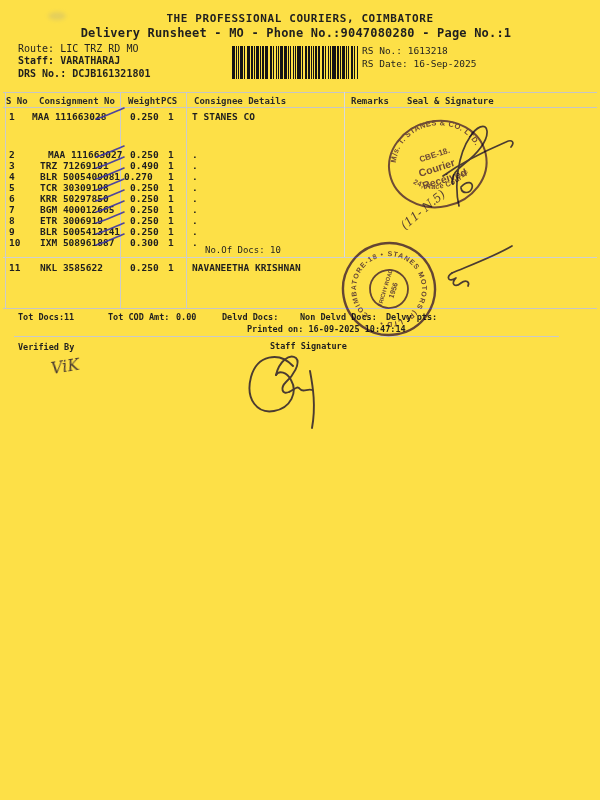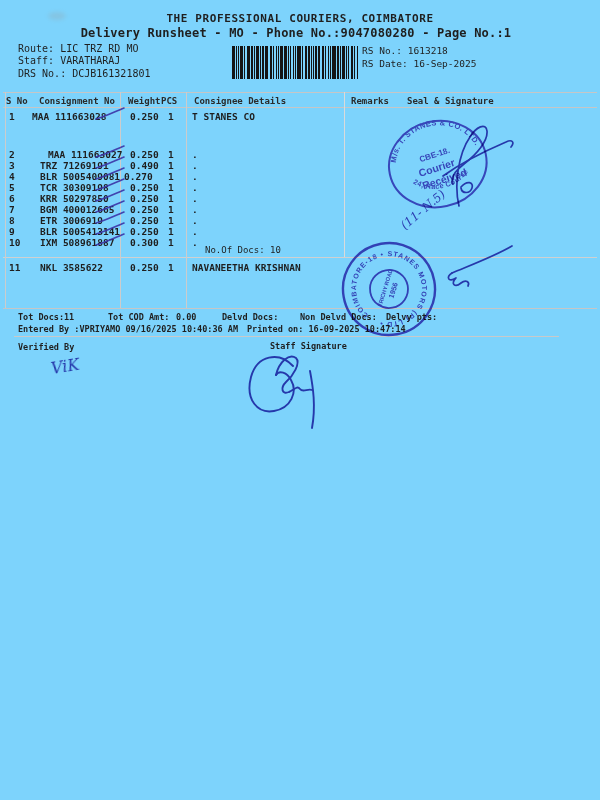--- a/index.html
+++ b/index.html
@@ -1,21 +1,21 @@
 <!DOCTYPE html>
 <html><head>
 <meta charset="utf-8">
 <style>
   html,body{margin:0;padding:0;background:#e8e8e8;}
   .page{
-    position:relative;width:600px;height:800px;background:#7dd3fc;
+    position:relative;width:600px;height:800px;background:#fde047;
     font-family:"DejaVu Sans Mono", monospace;color:#1f1f1f;overflow:hidden;
   }
   .abs{position:absolute;white-space:nowrap;}
-  .b{font-weight:normal;}
+  .b{font-weight:bold;}
   .title1{top:12px;left:0;width:600px;text-align:center;font-size:11px;font-weight:bold;letter-spacing:.6px;}
   .title2{top:26px;left:0;width:592px;text-align:center;font-size:12px;font-weight:bold;letter-spacing:.2px;}
   .info{font-size:10px;}
   .rsline{font-size:9.5px;}
   .thead{font-size:9px;font-weight:bold;color:#2a2a2a;}
   .small{font-size:9px;}
   .tots{font-size:8.5px;font-weight:bold;}
   .hline{position:absolute;height:1px;background:#c6c6c6;}
   .vline{position:absolute;width:1px;background:#cccccc;}
   .row{position:absolute;left:0;top:0;width:600px;height:12px;}
@@ -235,21 +235,20 @@
 
   <div class="abs small" style="left:205px;top:245px;">No.Of Docs: 10</div>
 
   <div class="abs tots" style="left:18px;top:312px;">Tot Docs:</div>
   <div class="abs tots" style="left:64px;top:312px;">11</div>
   <div class="abs tots" style="left:108px;top:312px;">Tot COD Amt:</div>
   <div class="abs tots" style="left:176px;top:312px;">0.00</div>
   <div class="abs tots" style="left:222px;top:312px;">Delvd Docs:</div>
   <div class="abs tots" style="left:300px;top:312px;">Non Delvd Docs:</div>
   <div class="abs tots" style="left:386px;top:312px;">Delvy pts:</div>
-  <div class="abs tots" style="left:18px;top:324px;">Entered By :VPRIYAMO 09/16/2025 10:40:36 AM</div>
   <div class="abs tots" style="left:247px;top:324px;">Printed on: 16-09-2025 10:47:14</div>
 
   <div class="abs tots" style="left:18px;top:342px;">Verified By</div>
   <div class="abs tots" style="left:270px;top:341px;">Staff Signature</div>
 
   <svg class="stamp" style="left:384px;top:116px;" width="108" height="98" viewBox="0 0 108 98">
     <g transform="rotate(-12 54 49)">
       <ellipse cx="54" cy="48" rx="49" ry="43" fill="none" stroke-width="2" stroke="#5b3db3"></ellipse>
       <defs>
         <path id="s1top" d="M 14,59 A 42,38 0 1 1 94,59" fill="none"></path>

